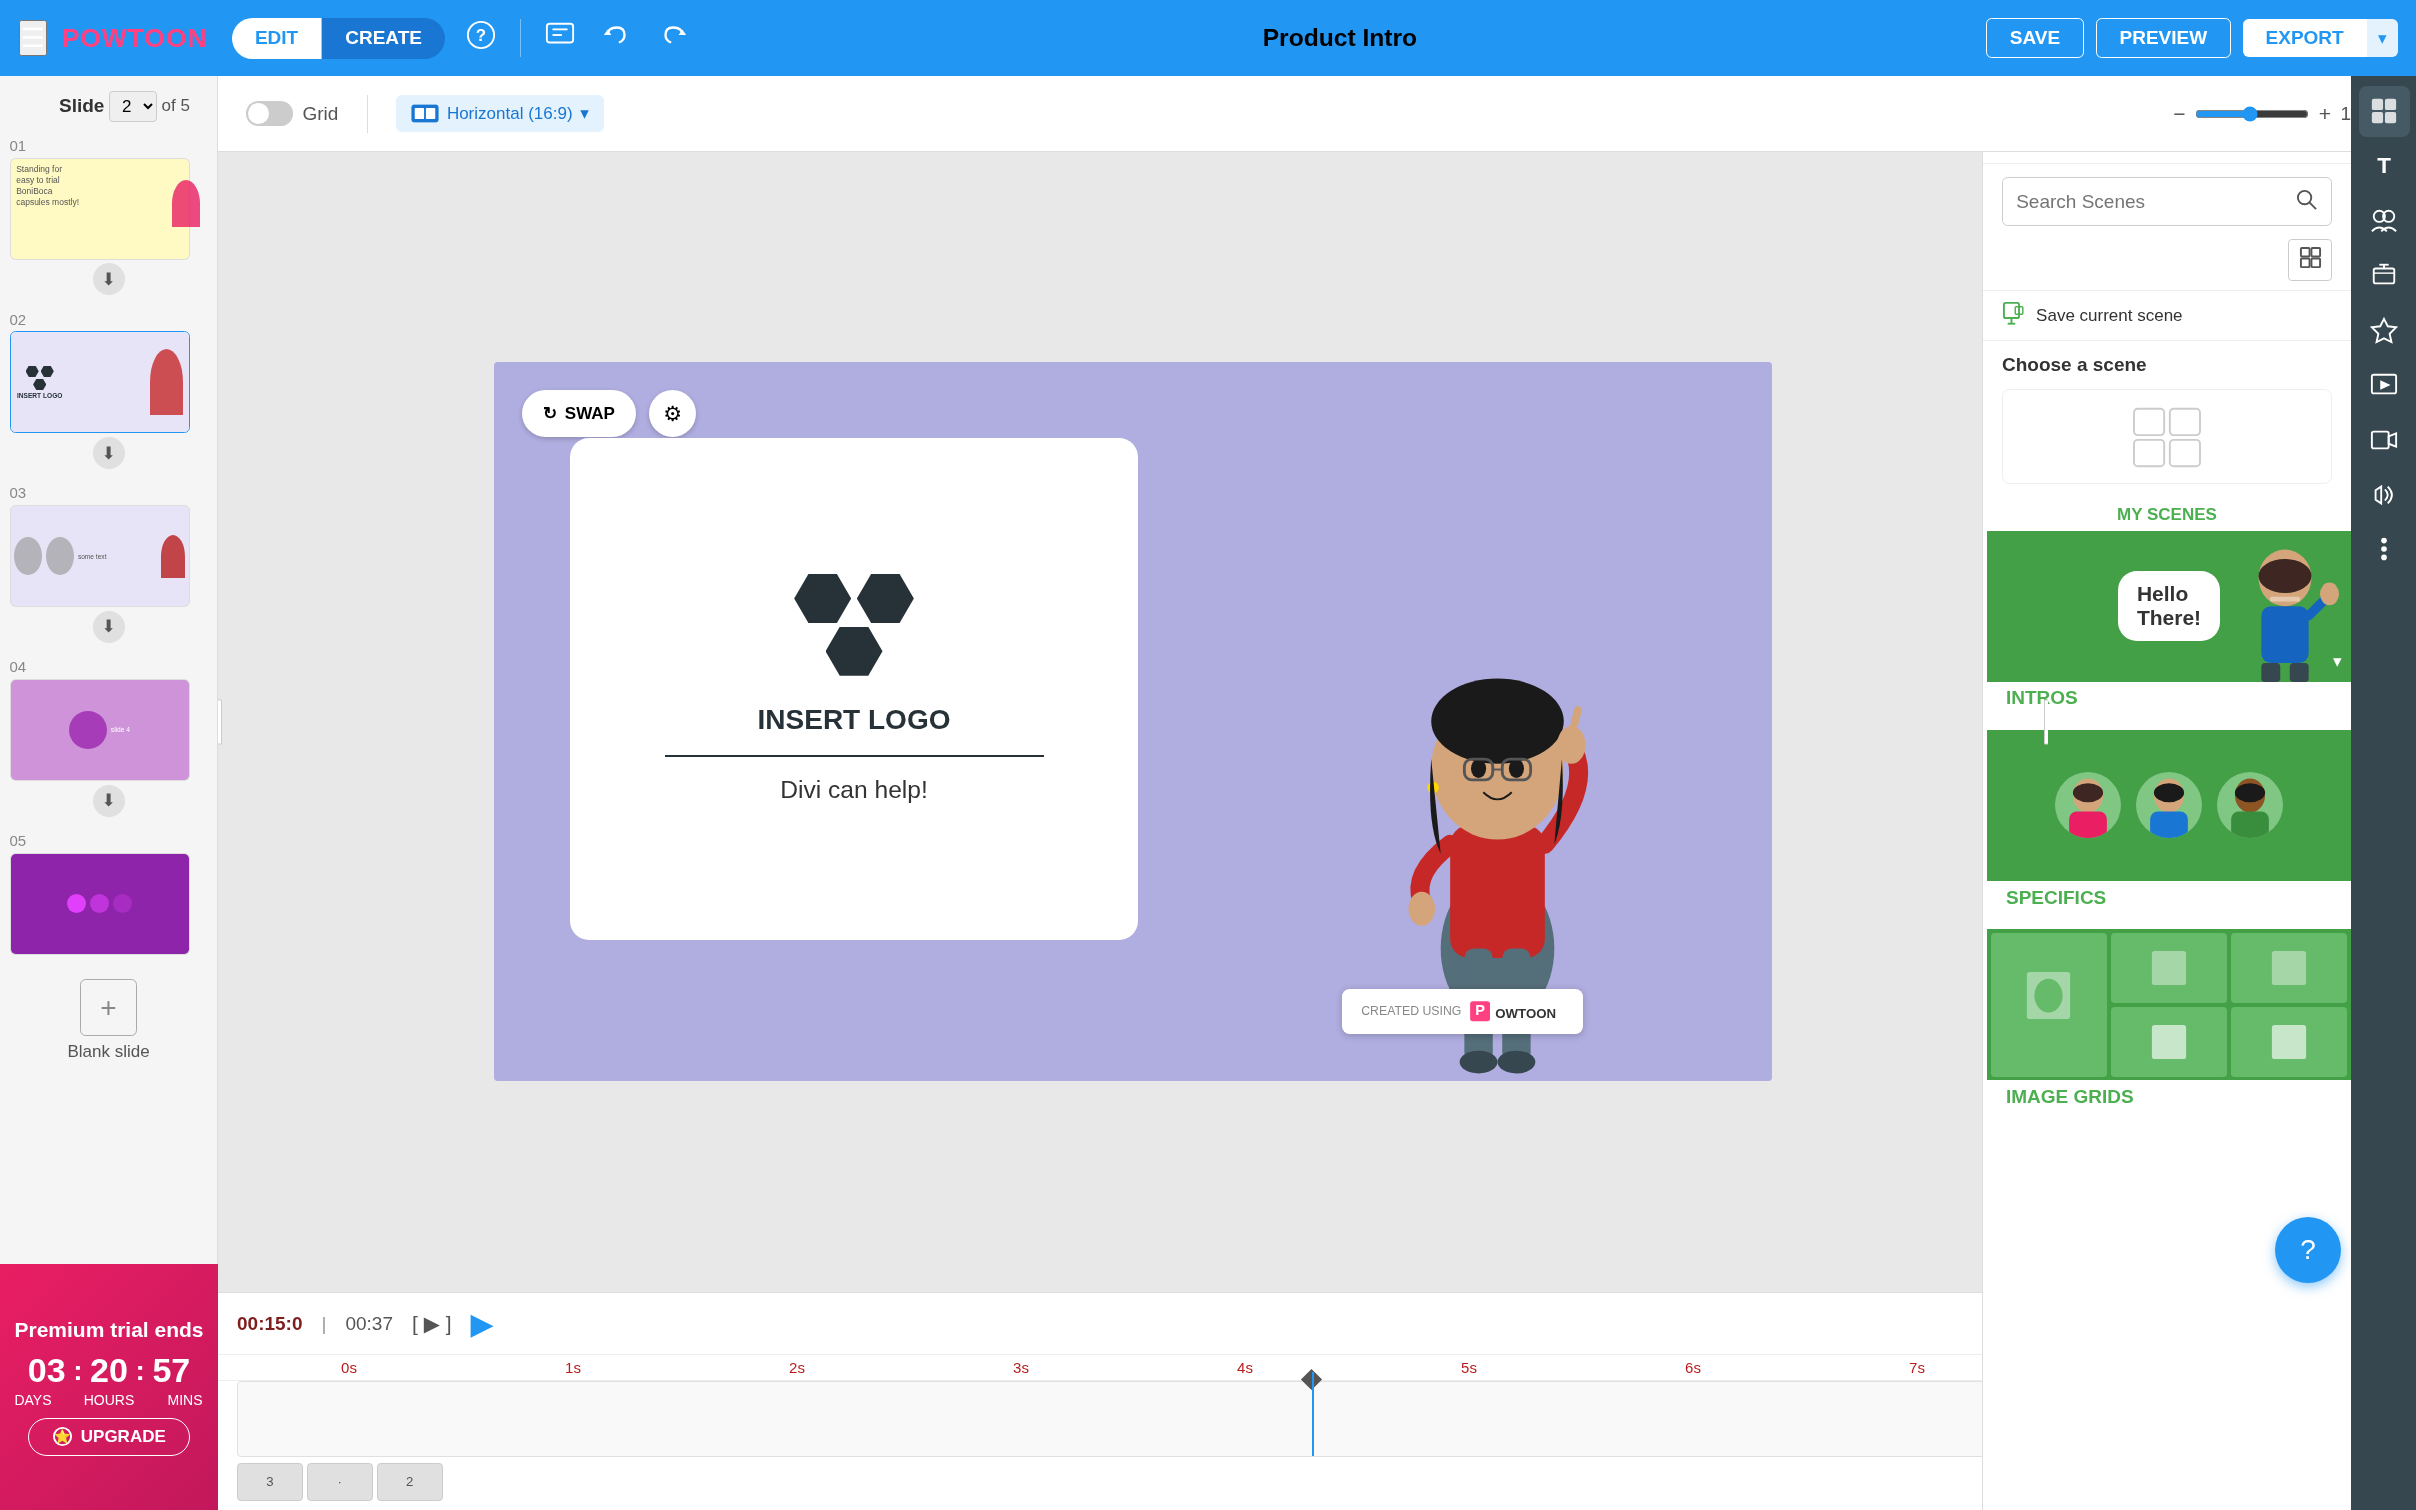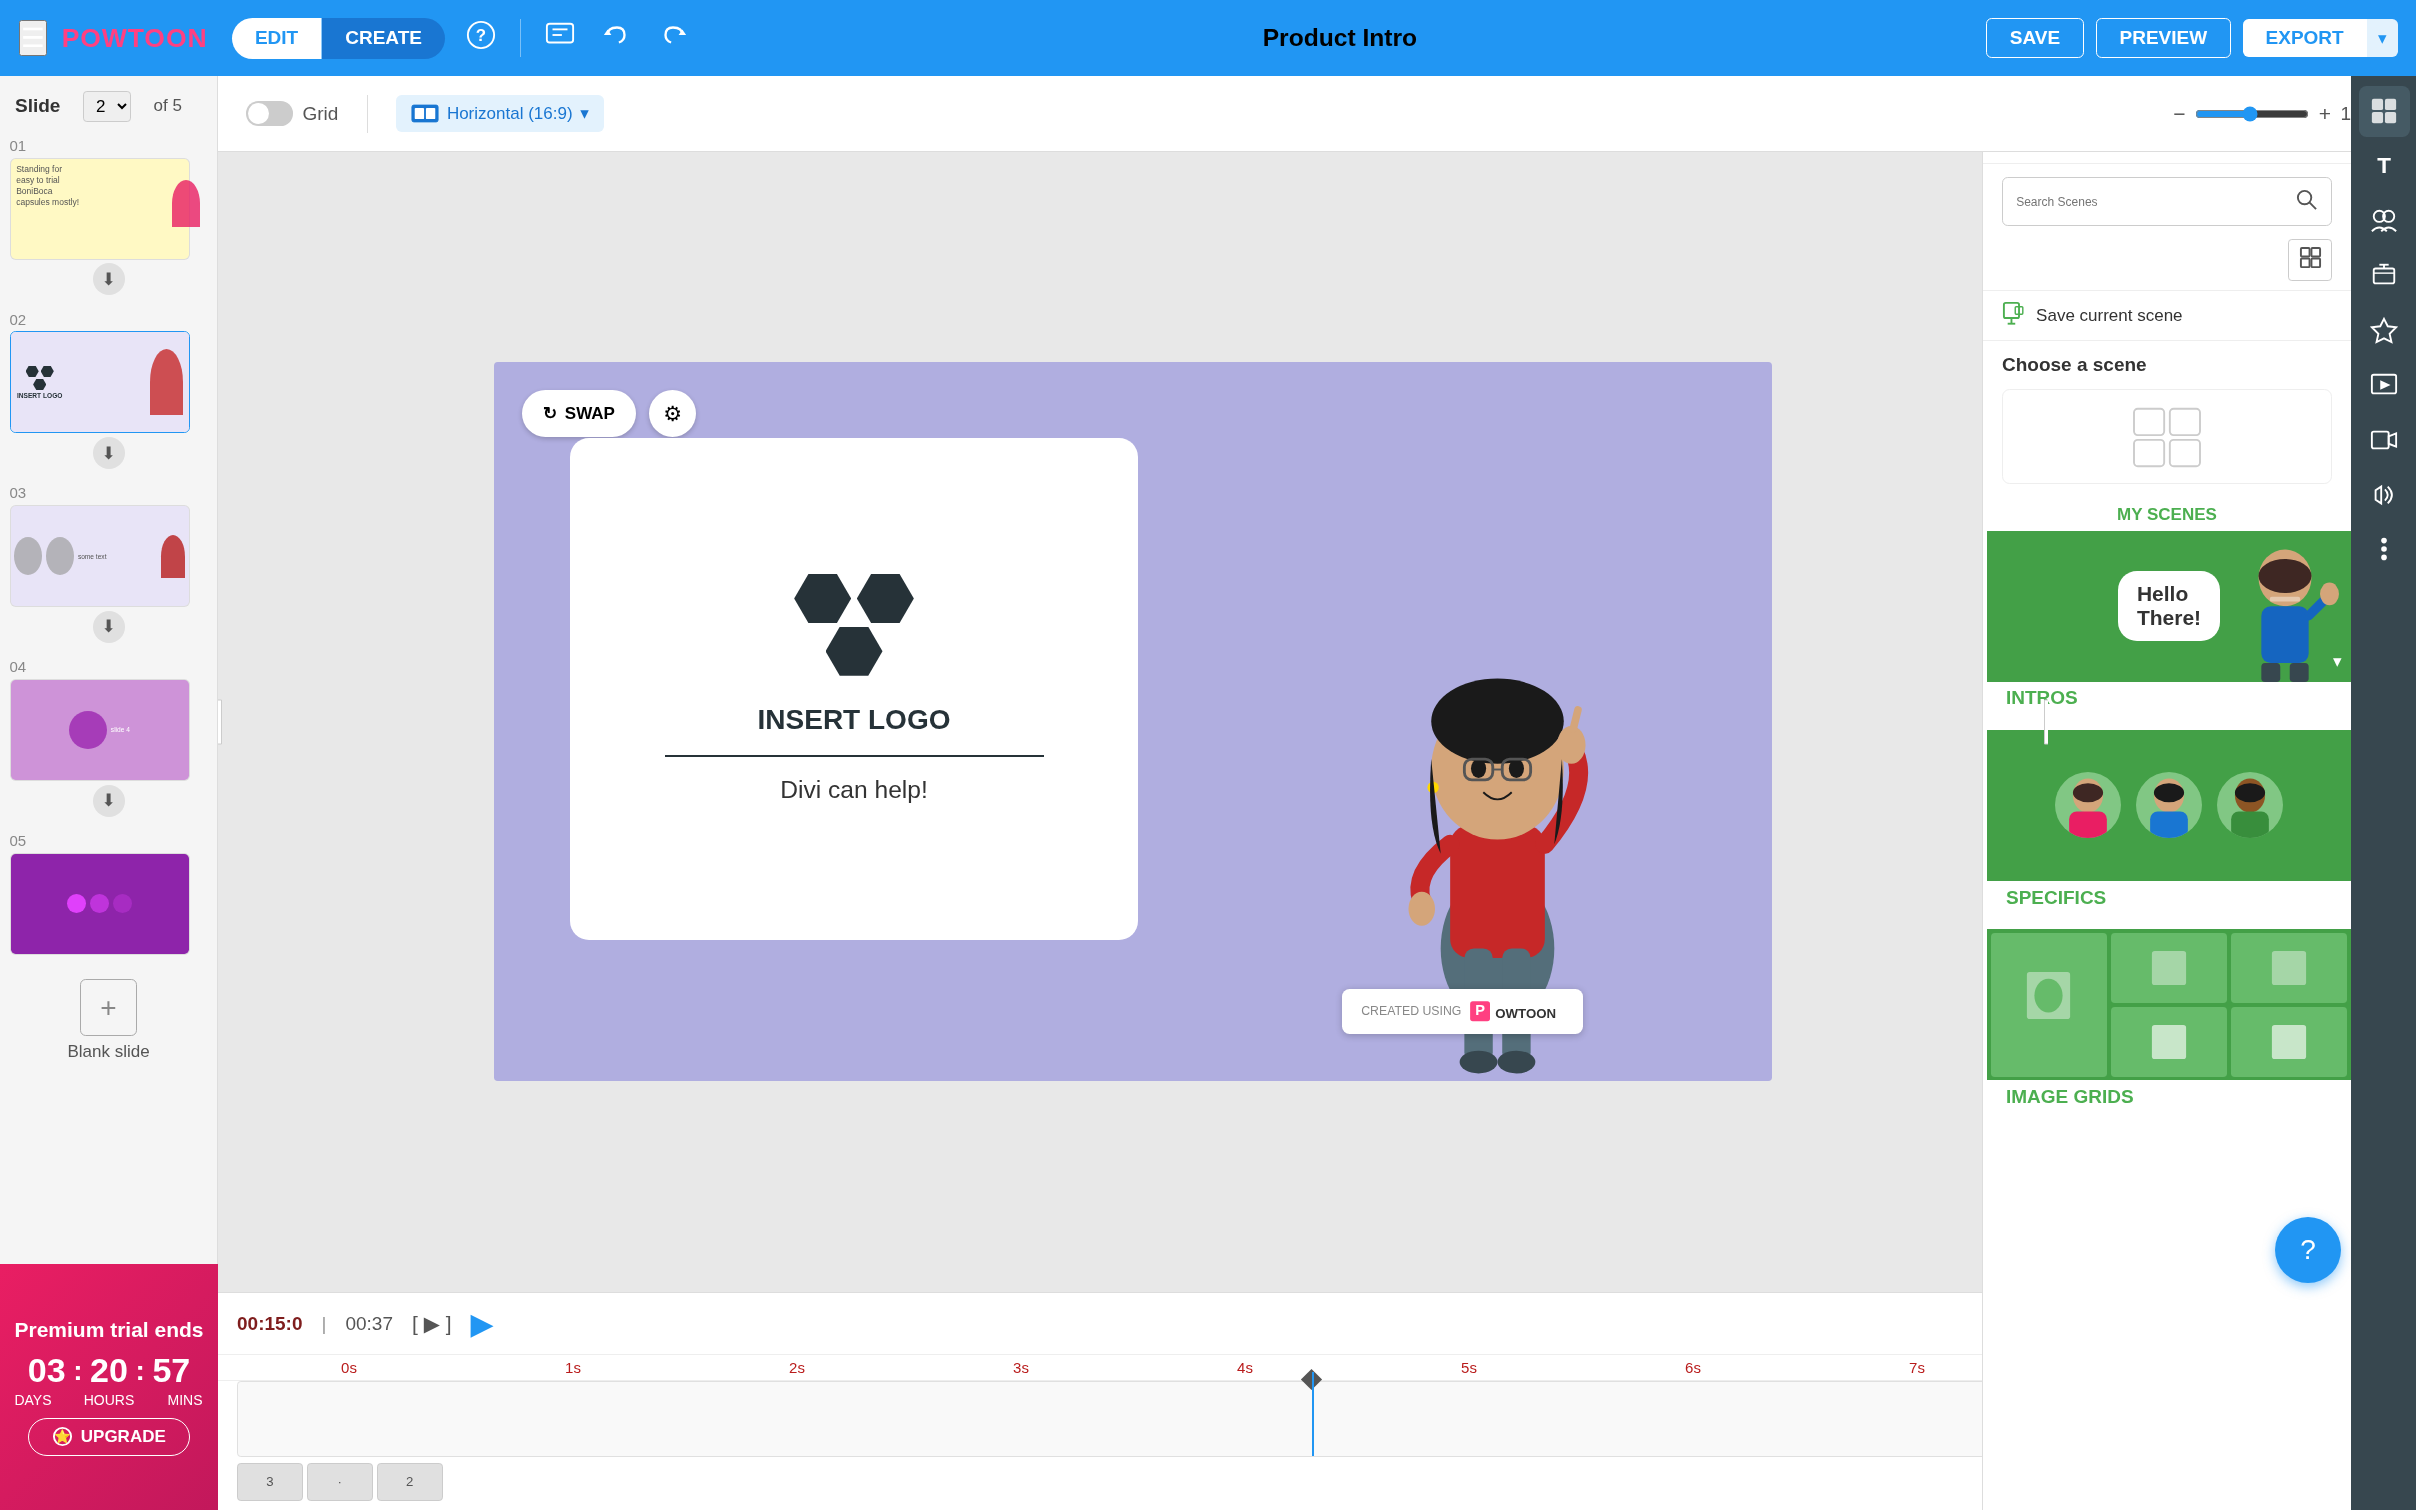--- a/index.html
+++ b/index.html
@@ -71,21 +71,21 @@
     .zoom-slider { width: 114px; accent-color: #2196f3; }
     .zoom-label { font-size: 19px; color: #555; }
 
     
     .slide-panel {
       position: absolute; top: 76px; left: 0; width: 218px; bottom: 0;
       background: #f5f5f5; border-right: 0.9px solid #ddd; overflow-y: auto; z-index: 80;
       display: flex; flex-direction: column;
     }
     .slide-nav {
-      display: flex; align-items: center; gap: 23px; padding: 15px 15px 9.5px;
+      display: flex; align-items: center; gap: 5px; padding: 15px 15px 9.5px; margin-left: 44px;
     }
     .slide-label { font-size: 19px; font-weight: bold; color: #333; }
     .slide-num-select {
       border: 0.9px solid #ccc; border-radius: 3.8px; padding: 3.8px 7.6px; font-size: 17px;
     }
     .slide-of { font-size: 17px; color: #555; }
     .slide-item { padding: 5.7px 9.5px; cursor: pointer; }
     .slide-item .slide-num { font-size: 15px; color: #888; margin-bottom: 3.8px; }
     .slide-thumb {
       width: 180px; height: 102px; border-radius: 5.7px; overflow: hidden;
@@ -261,21 +261,21 @@
     .scene-thumb {
       width: 76px; height: 57px; border-radius: 5.7px; background: #4caf50; overflow: hidden;
     }
     .scene-title { font-size: 23px; font-weight: bold; color: #4caf50; flex: 1; }
     .scene-arrow { font-size: 19px; color: #555; }
     .scene-search {
       display: flex; align-items: center; margin: 13.2px 19px; border: 0.9px solid #ccc;
       border-radius: 5.7px; overflow: hidden;
     }
     .scene-search-input {
-      flex: 1; border: none; padding: 9.5px 13.2px; font-size: 12px; outline: none;
+      flex: 1; border: none; padding: 9.5px 13.2px; font-size: 19px; outline: none;
     }
     .scene-search-btn {
       background: none; border: none; padding: 9.5px 13.2px; font-size: 21px; cursor: pointer; color: #555;
     }
     .scene-icons { display: flex; justify-content: flex-end; padding: 0 19px 9.5px; gap: 9.5px; }
     .scene-icon-btn {
       background: none; border: 0.9px solid #ccc; border-radius: 3.8px;
       padding: 5.7px 9.5px; font-size: 17px; cursor: pointer; color: #555;
     }
     .save-scene-row {

